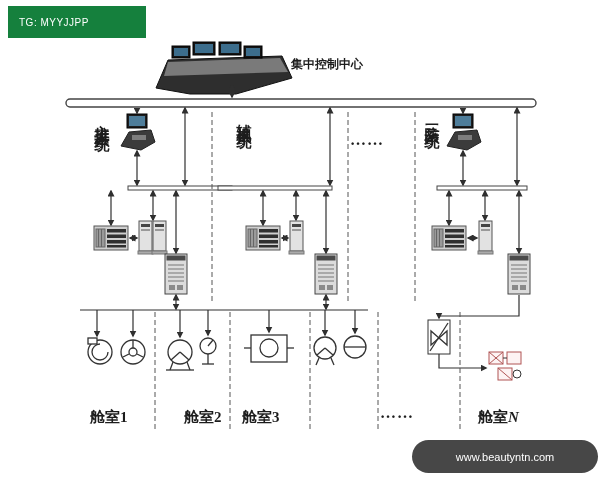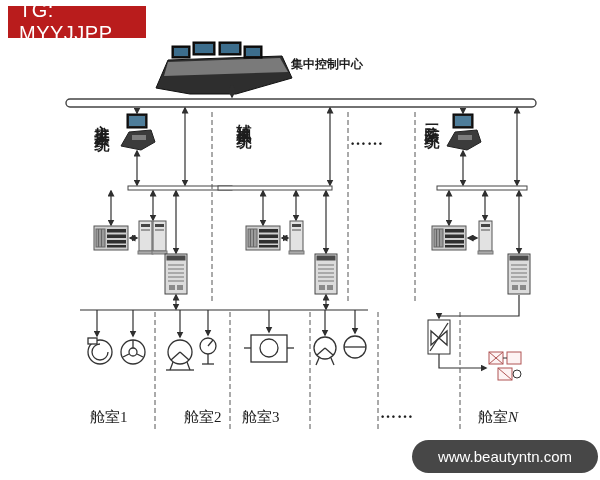--- a/index.html
+++ b/index.html
@@ -3,40 +3,40 @@
 <meta charset="utf-8">
 <style>
   * { box-sizing: border-box; }
   html,body { margin:0; padding:0; background:#fff; }
   body { font-family:"Liberation Sans","DejaVu Sans",sans-serif; }
   .stage { position:relative; width:600px; height:480px; background:#ffffff; overflow:hidden; }
   .layer { position:absolute; left:0; top:0; }
 
   .badge-top {
     position:absolute; left:8px; top:6px; width:138px; height:32px;
-    background:#b91c1c; color:#fff; font-size:20px;
+    background:#15803d; color:#fff; font-size:10px;
     display:flex; align-items:center; padding-left:11px; letter-spacing:0.5px;
   }
   .badge-bottom {
     position:absolute; left:412px; top:440px; width:186px; height:33px;
-    background:#474747; color:#fff; font-size:15px;
+    background:#474747; color:#fff; font-size:11px;
     border-radius:17px; display:flex; align-items:center; justify-content:center;
   }
 
   .cn { font-family:"Liberation Serif","DejaVu Serif",serif; color:#1c1c1c; }
   .title { position:absolute; left:291px; top:56px; font-size:12px; font-weight:700; white-space:nowrap; }
   .vlabel {
     position:absolute; writing-mode:vertical-rl; text-orientation:upright;
     font-size:15px; font-weight:700; letter-spacing:3px; line-height:1;
   }
   .vlabel.s1 { left:94px;  top:112px; }
   .vlabel.s2 { left:236px; top:112px; }
   .vlabel.s3 { left:424px; top:112px; }
 
-  .cabin-label { position:absolute; top:408px; font-size:15px; font-weight:400; white-space:nowrap; }
+  .cabin-label { position:absolute; top:408px; font-size:15px; font-weight:700; white-space:nowrap; }
   .cabin-label.c1 { left:90px; }
   .cabin-label.c2 { left:184px; }
   .cabin-label.c3 { left:242px; }
   .cabin-label.cn4 { left:478px; }
   .cabin-label .num.italic { font-style:italic; }
 
   .ellipsis { position:absolute; font-size:16px; font-weight:700; letter-spacing:1px; }
   .ellipsis.top { left:350px; top:131px; }
   .ellipsis.bottom { left:380px; top:404px; }
 </style>

